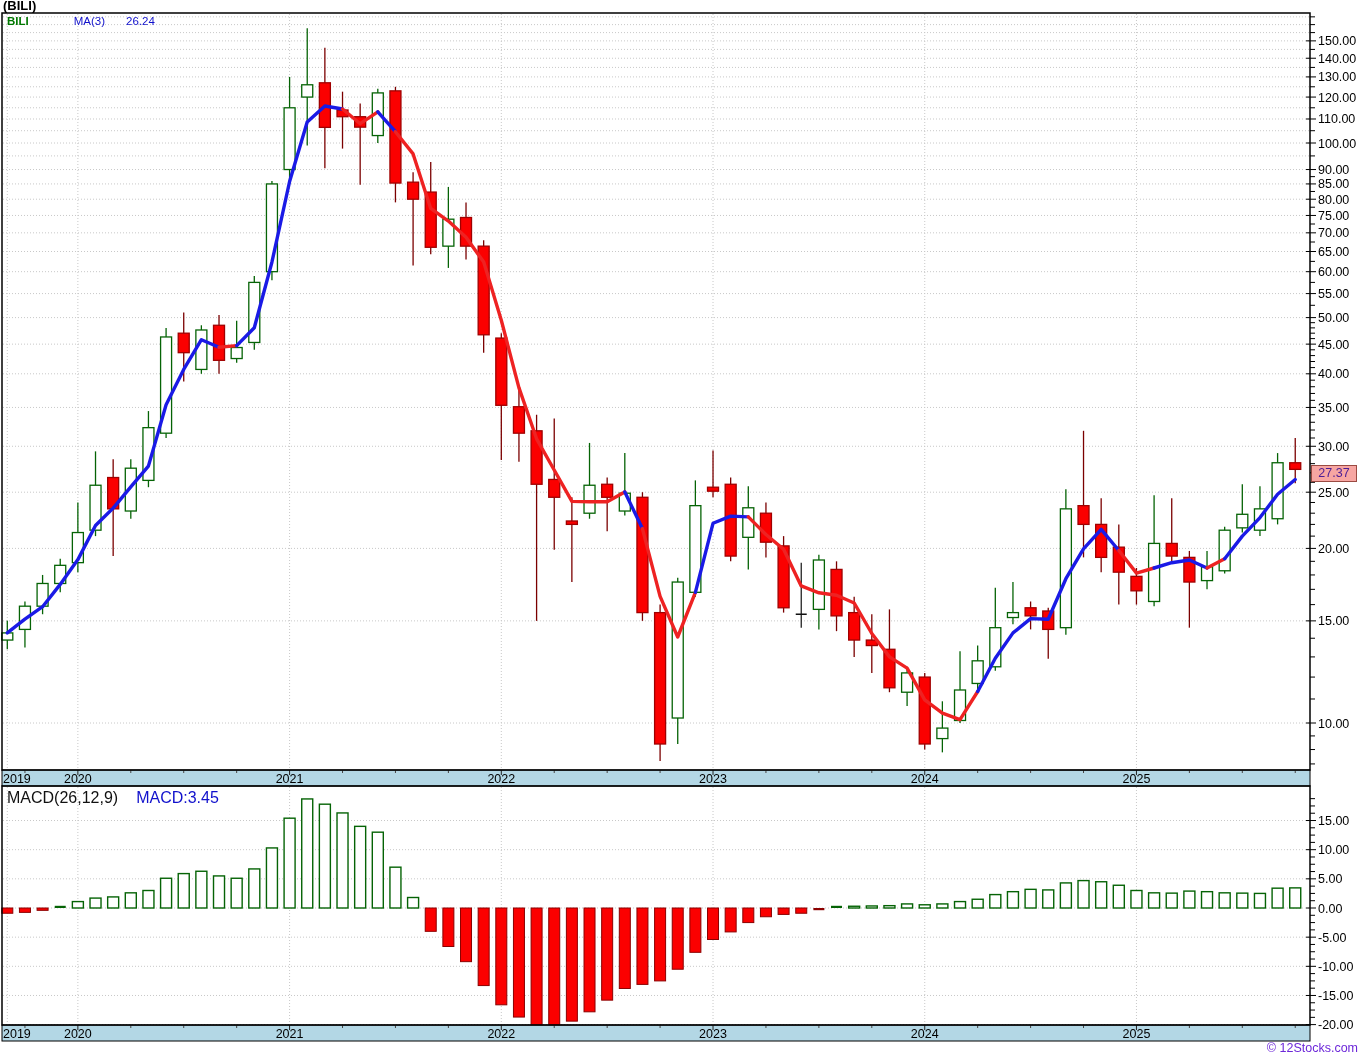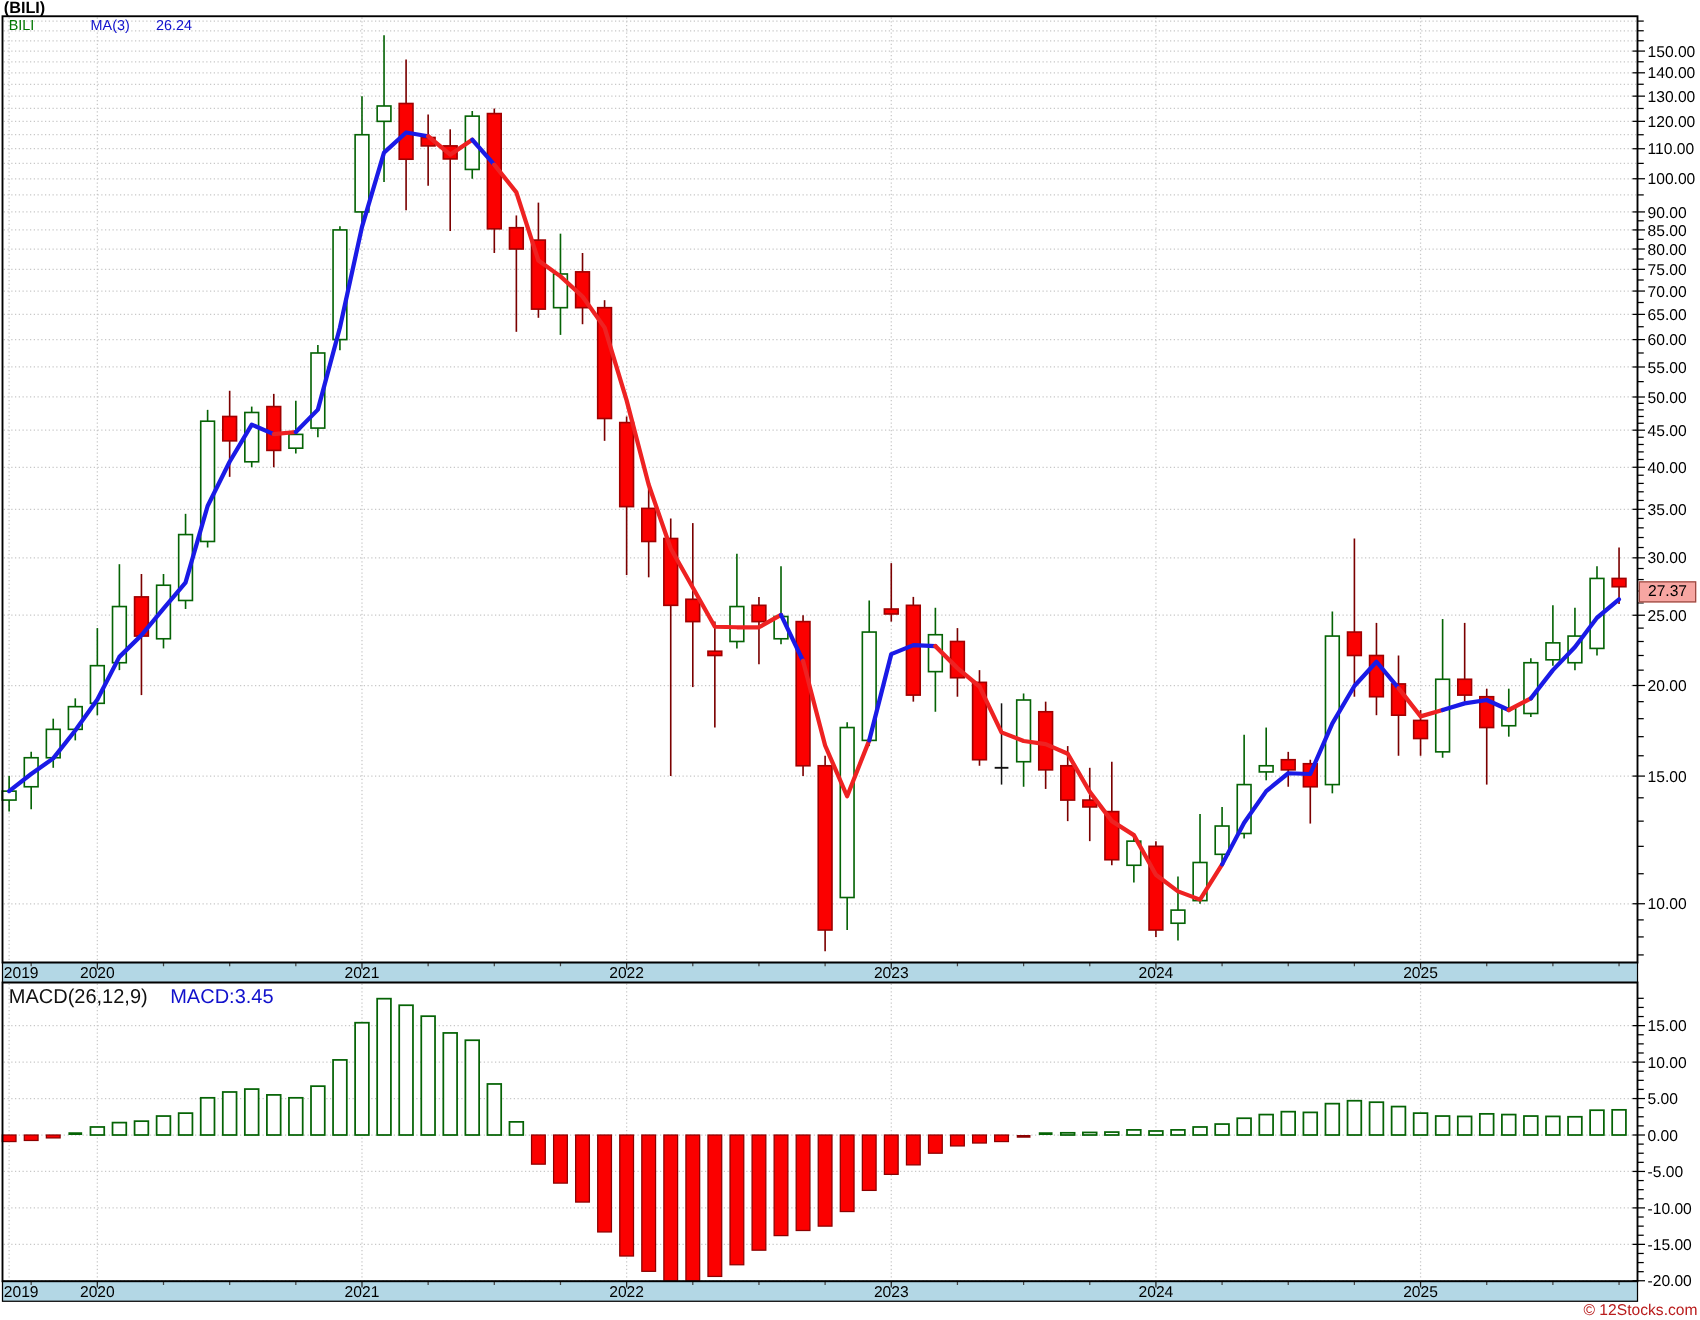--- a/index.html
+++ b/index.html
@@ -1,28 +1,28 @@
 <!DOCTYPE html>
 <html lang="en"><head>
 <meta charset="utf-8">
 <style>
   html,body{margin:0;padding:0;background:#fff;}
   .stage{position:relative;width:1360px;height:1056px;background:#fff;overflow:hidden;
          font-family:"Liberation Sans",sans-serif;}
   .page-title{position:absolute;left:3px;top:-2px;font-size:13px;font-weight:bold;color:#000;}
   .legend-price{position:absolute;left:7px;top:15px;font-size:11.5px;white-space:nowrap;}
-  .legend-price .sym{color:#007700;}
+  .legend-price .sym{color:#007700;font-weight:bold;}
   .legend-price .ma-l{color:#1111cc;margin-left:14px;padding-left:31px;}
   .legend-price .ma-v{color:#1111cc;margin-left:21px;}
   .legend-macd{position:absolute;left:7px;top:789px;font-size:16px;white-space:nowrap;}
   .legend-macd .ml{color:#111;}
   .legend-macd .mv{color:#1111cc;margin-left:18px;}
   .last-price{position:absolute;left:1311px;top:465px;width:44px;height:15px;line-height:15px;
-              text-align:center;font-size:12.5px;color:#000000;background:#f7a6a2;border:1px solid #9a4a42;}
-  .copyright{position:absolute;right:2px;top:1041px;font-size:12.5px;color:#b91c1c;}
+              text-align:center;font-size:12.5px;color:#4c1d95;background:#f7a6a2;border:1px solid #9a4a42;}
+  .copyright{position:absolute;right:2px;top:1041px;font-size:12.5px;color:#6d28d9;}
   svg{position:absolute;left:0;top:0;}
 </style>
 </head>
 <body>
 
 <div class="stage">
   <svg id="chart" width="1360" height="1056">
       <rect x="2" y="13" width="1308" height="757" fill="#fff"></rect>
       <rect x="2" y="786" width="1308" height="239" fill="#fff"></rect>
       <line x1="7.3" y1="14" x2="7.3" y2="769" stroke="#c8c8c8" stroke-width="1" stroke-dasharray="1 2"></line>

